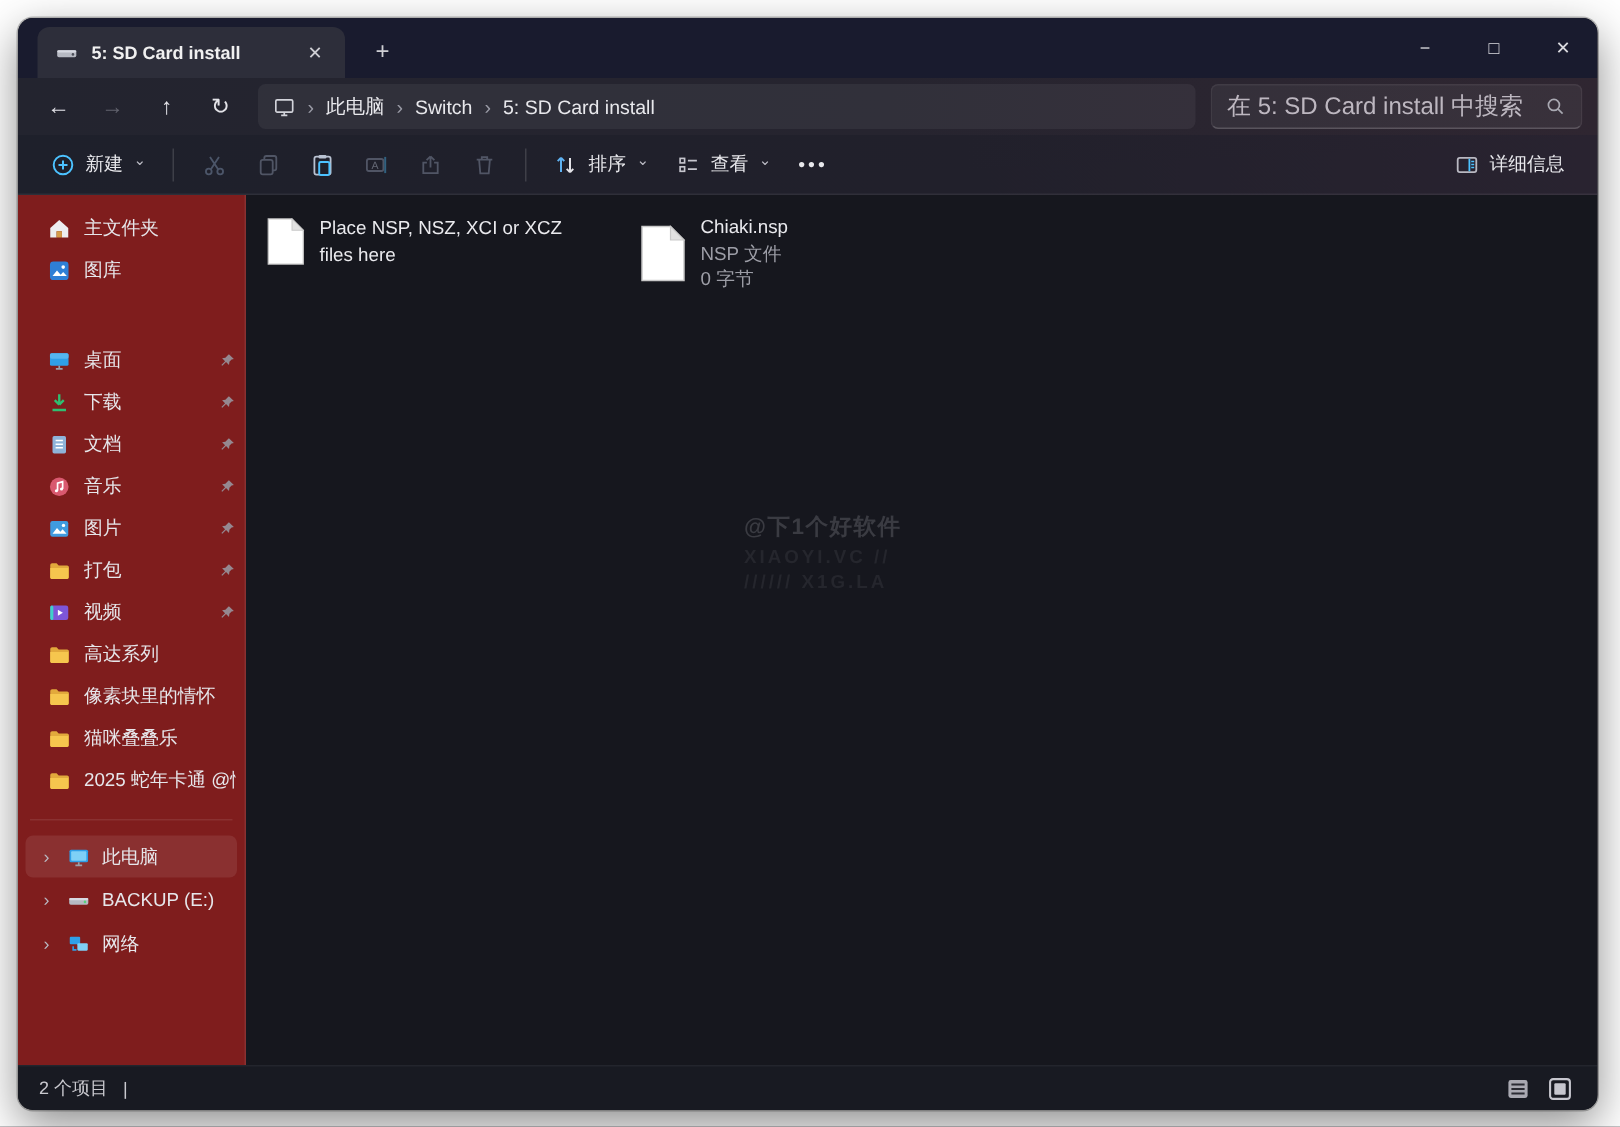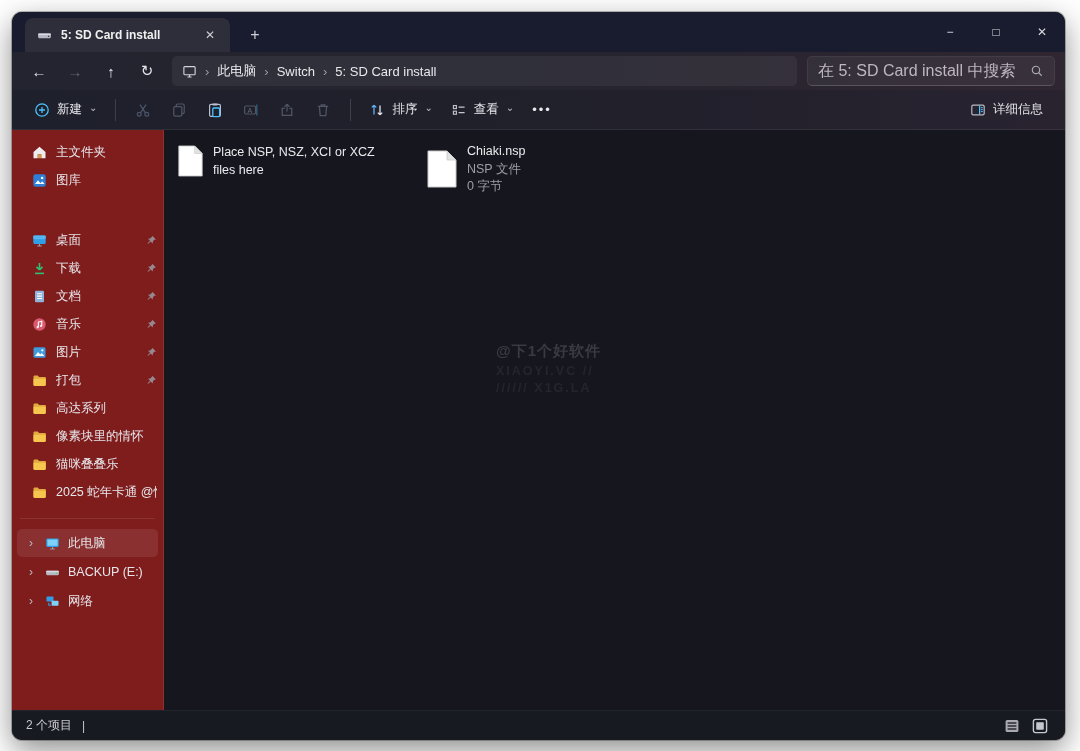--- a/index.html
+++ b/index.html
@@ -287,20 +287,33 @@
               <path d="M9.6 1.6 l4.8 4.8 -2.2.5 -2.1 2.1 -.4 3.2 -2.9 -2.9 -3.6 3.6 -.9 -.9 3.6 -3.6 -2.9 -2.9 3.2 -.4 2.1 -2.1 z" fill="#9a9ba5"></path>
             </svg>
         </span>
       </div>
       <div class="side-item">
         <svg width="15" height="15" viewBox="0 0 16 16">
           <path d="M1.6 4 c0 -.7 .6 -1.3 1.3 -1.3 h3.2 l1.5 1.6 h6 c.7 0 1.3 .6 1.3 1.3 v7 c0 .7 -.6 1.3 -1.3 1.3 H2.9 c-.7 0 -1.3 -.6 -1.3 -1.3 z" fill="#e2a93c"></path>
           <path d="M1.6 6 h12.8 v6.6 c0 .7 -.6 1.3 -1.3 1.3 H2.9 c-.7 0 -1.3 -.6 -1.3 -1.3 z" fill="#f6c64e"></path>
         </svg>
         <span class="label">打包</span>
+        <span class="pin">
+          <svg width="11" height="11" viewBox="0 0 16 16">
+              <path d="M9.6 1.6 l4.8 4.8 -2.2.5 -2.1 2.1 -.4 3.2 -2.9 -2.9 -3.6 3.6 -.9 -.9 3.6 -3.6 -2.9 -2.9 3.2 -.4 2.1 -2.1 z" fill="#9a9ba5"></path>
+            </svg>
+        </span>
+      </div>
+      <div class="side-item">
+        <svg width="15" height="15" viewBox="0 0 16 16">
+          <rect x="1.6" y="2.8" width="12.8" height="10.4" rx="1.6" fill="#7d56d8"></rect>
+          <rect x="1.6" y="2.8" width="2.2" height="10.4" rx="1.1" fill="#3fd0c9"></rect>
+          <path d="M7 5.8 l3.6 2.2 -3.6 2.2 z" fill="#fff"></path>
+        </svg>
+        <span class="label">视频</span>
         <span class="pin">
           <svg width="11" height="11" viewBox="0 0 16 16">
               <path d="M9.6 1.6 l4.8 4.8 -2.2.5 -2.1 2.1 -.4 3.2 -2.9 -2.9 -3.6 3.6 -.9 -.9 3.6 -3.6 -2.9 -2.9 3.2 -.4 2.1 -2.1 z" fill="#9a9ba5"></path>
             </svg>
         </span>
       </div>
 
       <div class="side-item">
         <svg width="15" height="15" viewBox="0 0 16 16">
           <path d="M1.6 4 c0 -.7 .6 -1.3 1.3 -1.3 h3.2 l1.5 1.6 h6 c.7 0 1.3 .6 1.3 1.3 v7 c0 .7 -.6 1.3 -1.3 1.3 H2.9 c-.7 0 -1.3 -.6 -1.3 -1.3 z" fill="#e2a93c"></path>

